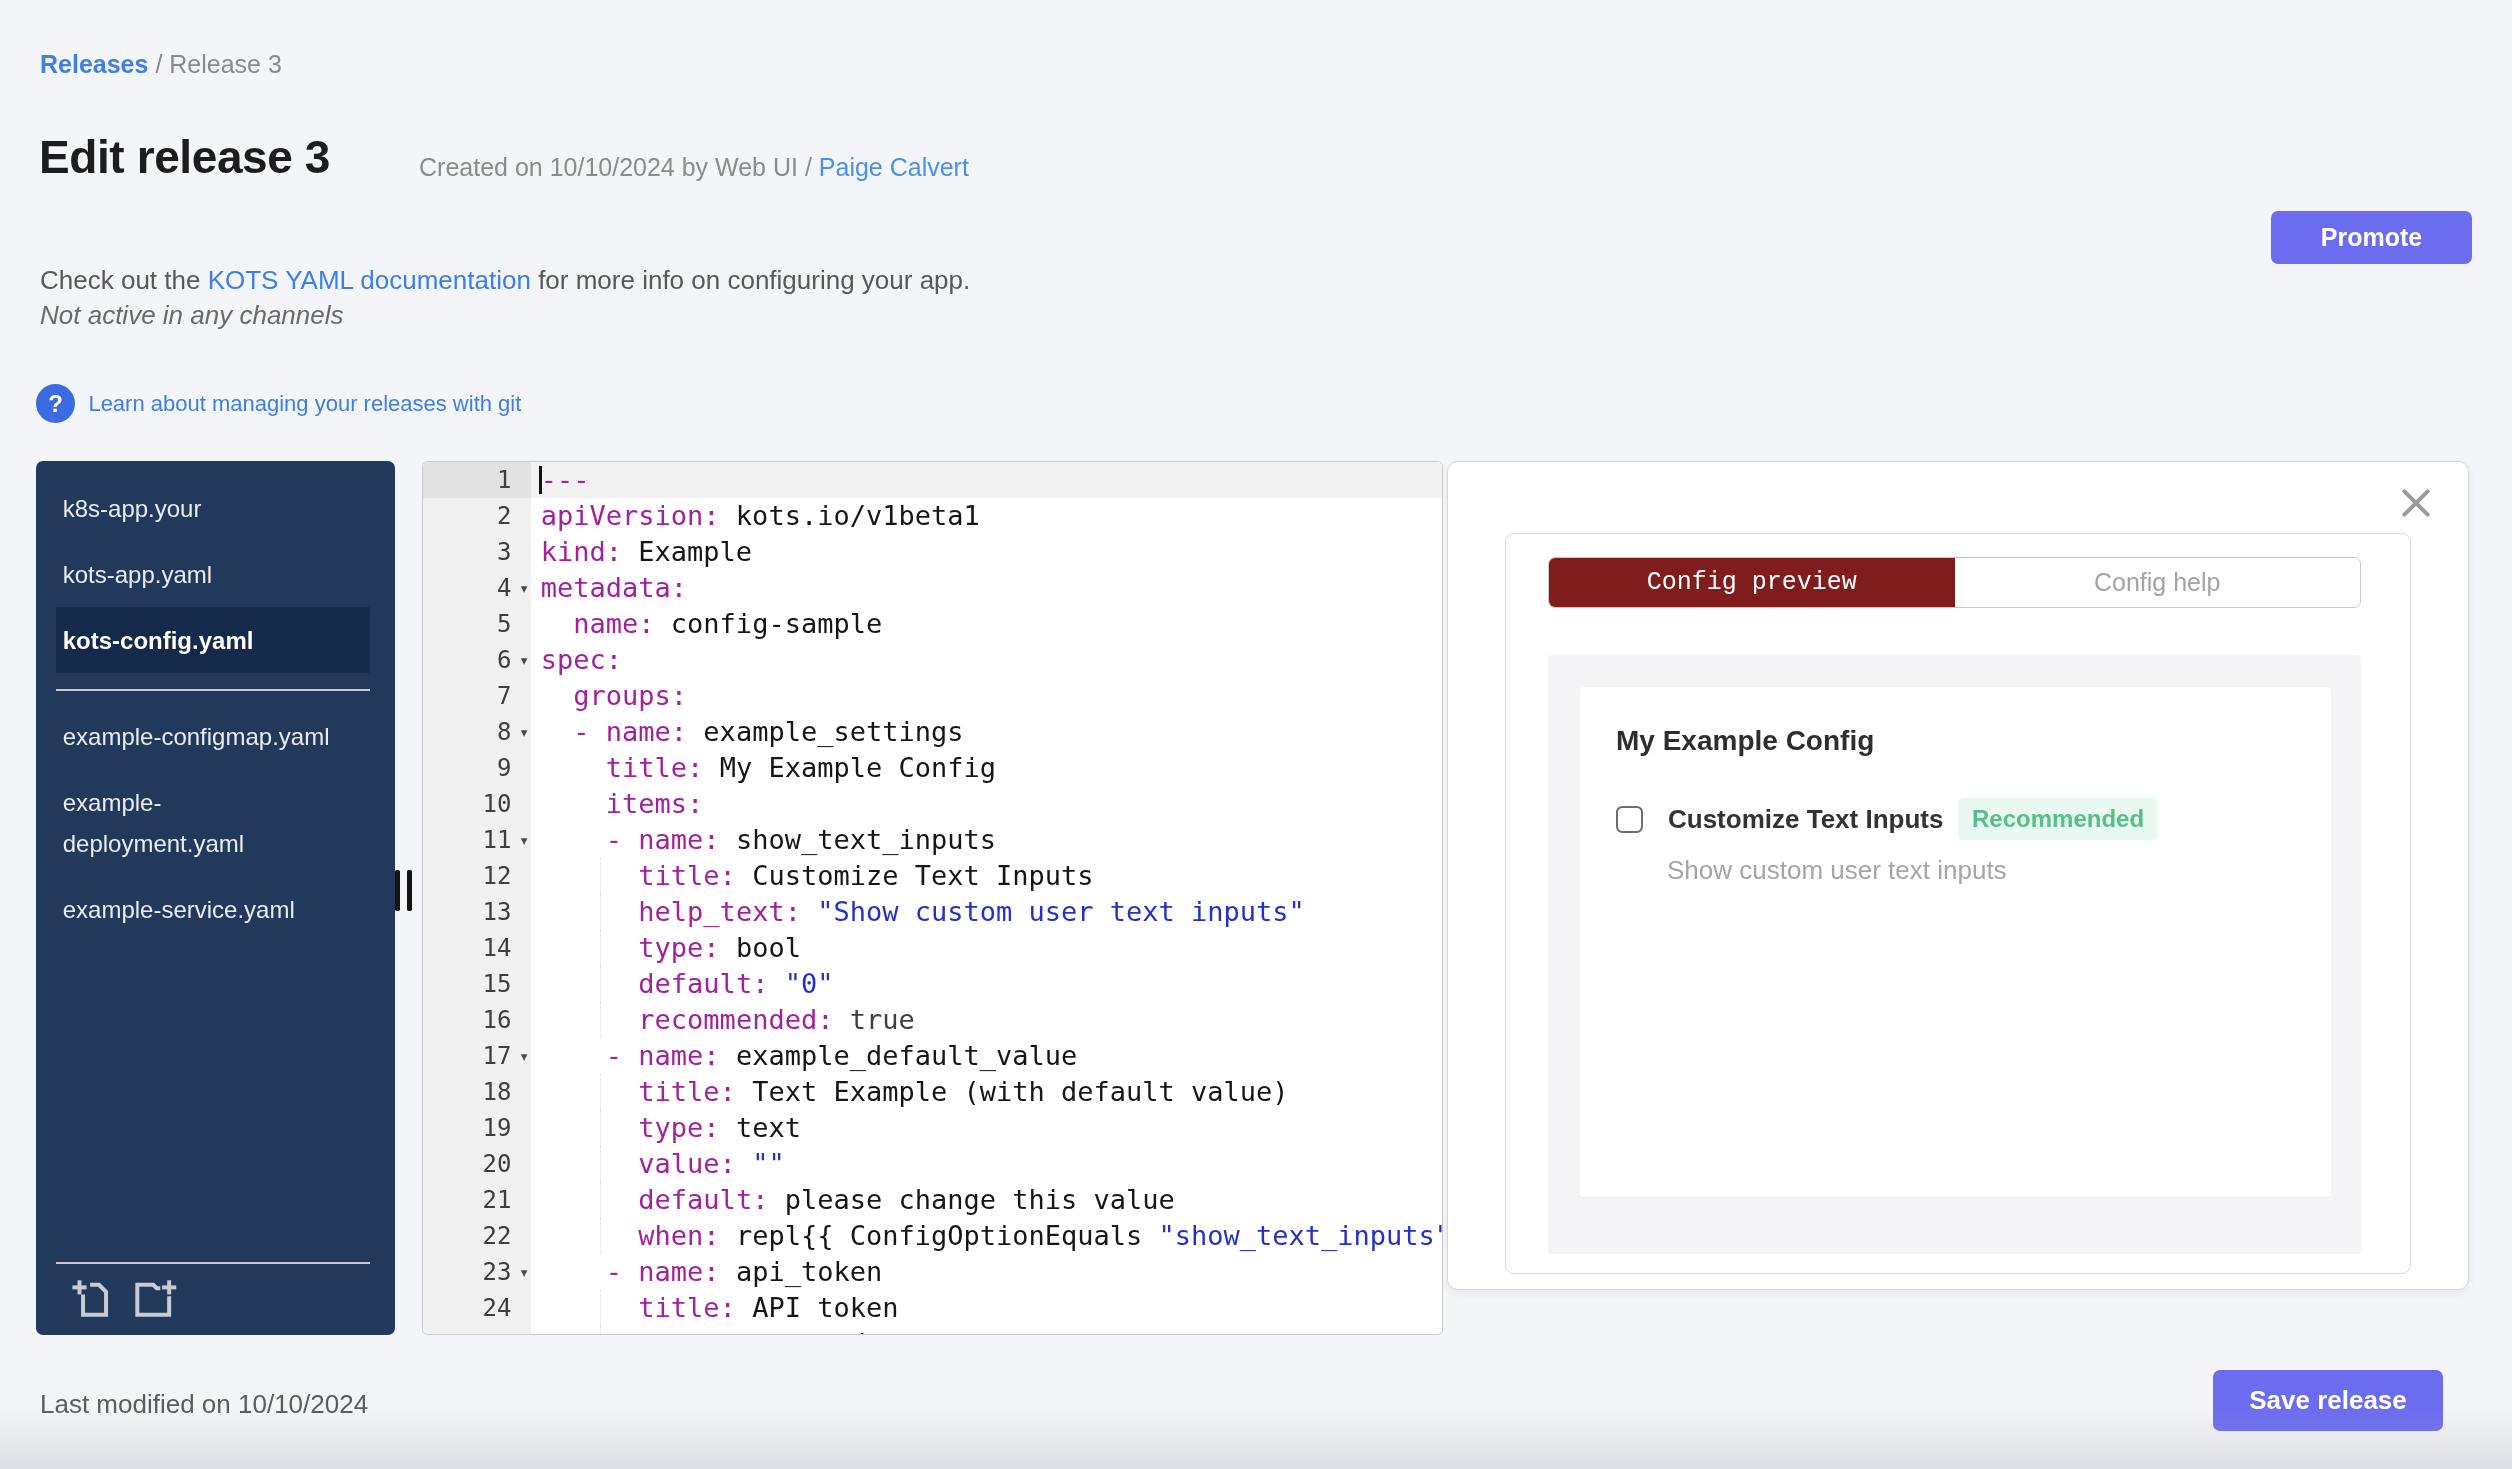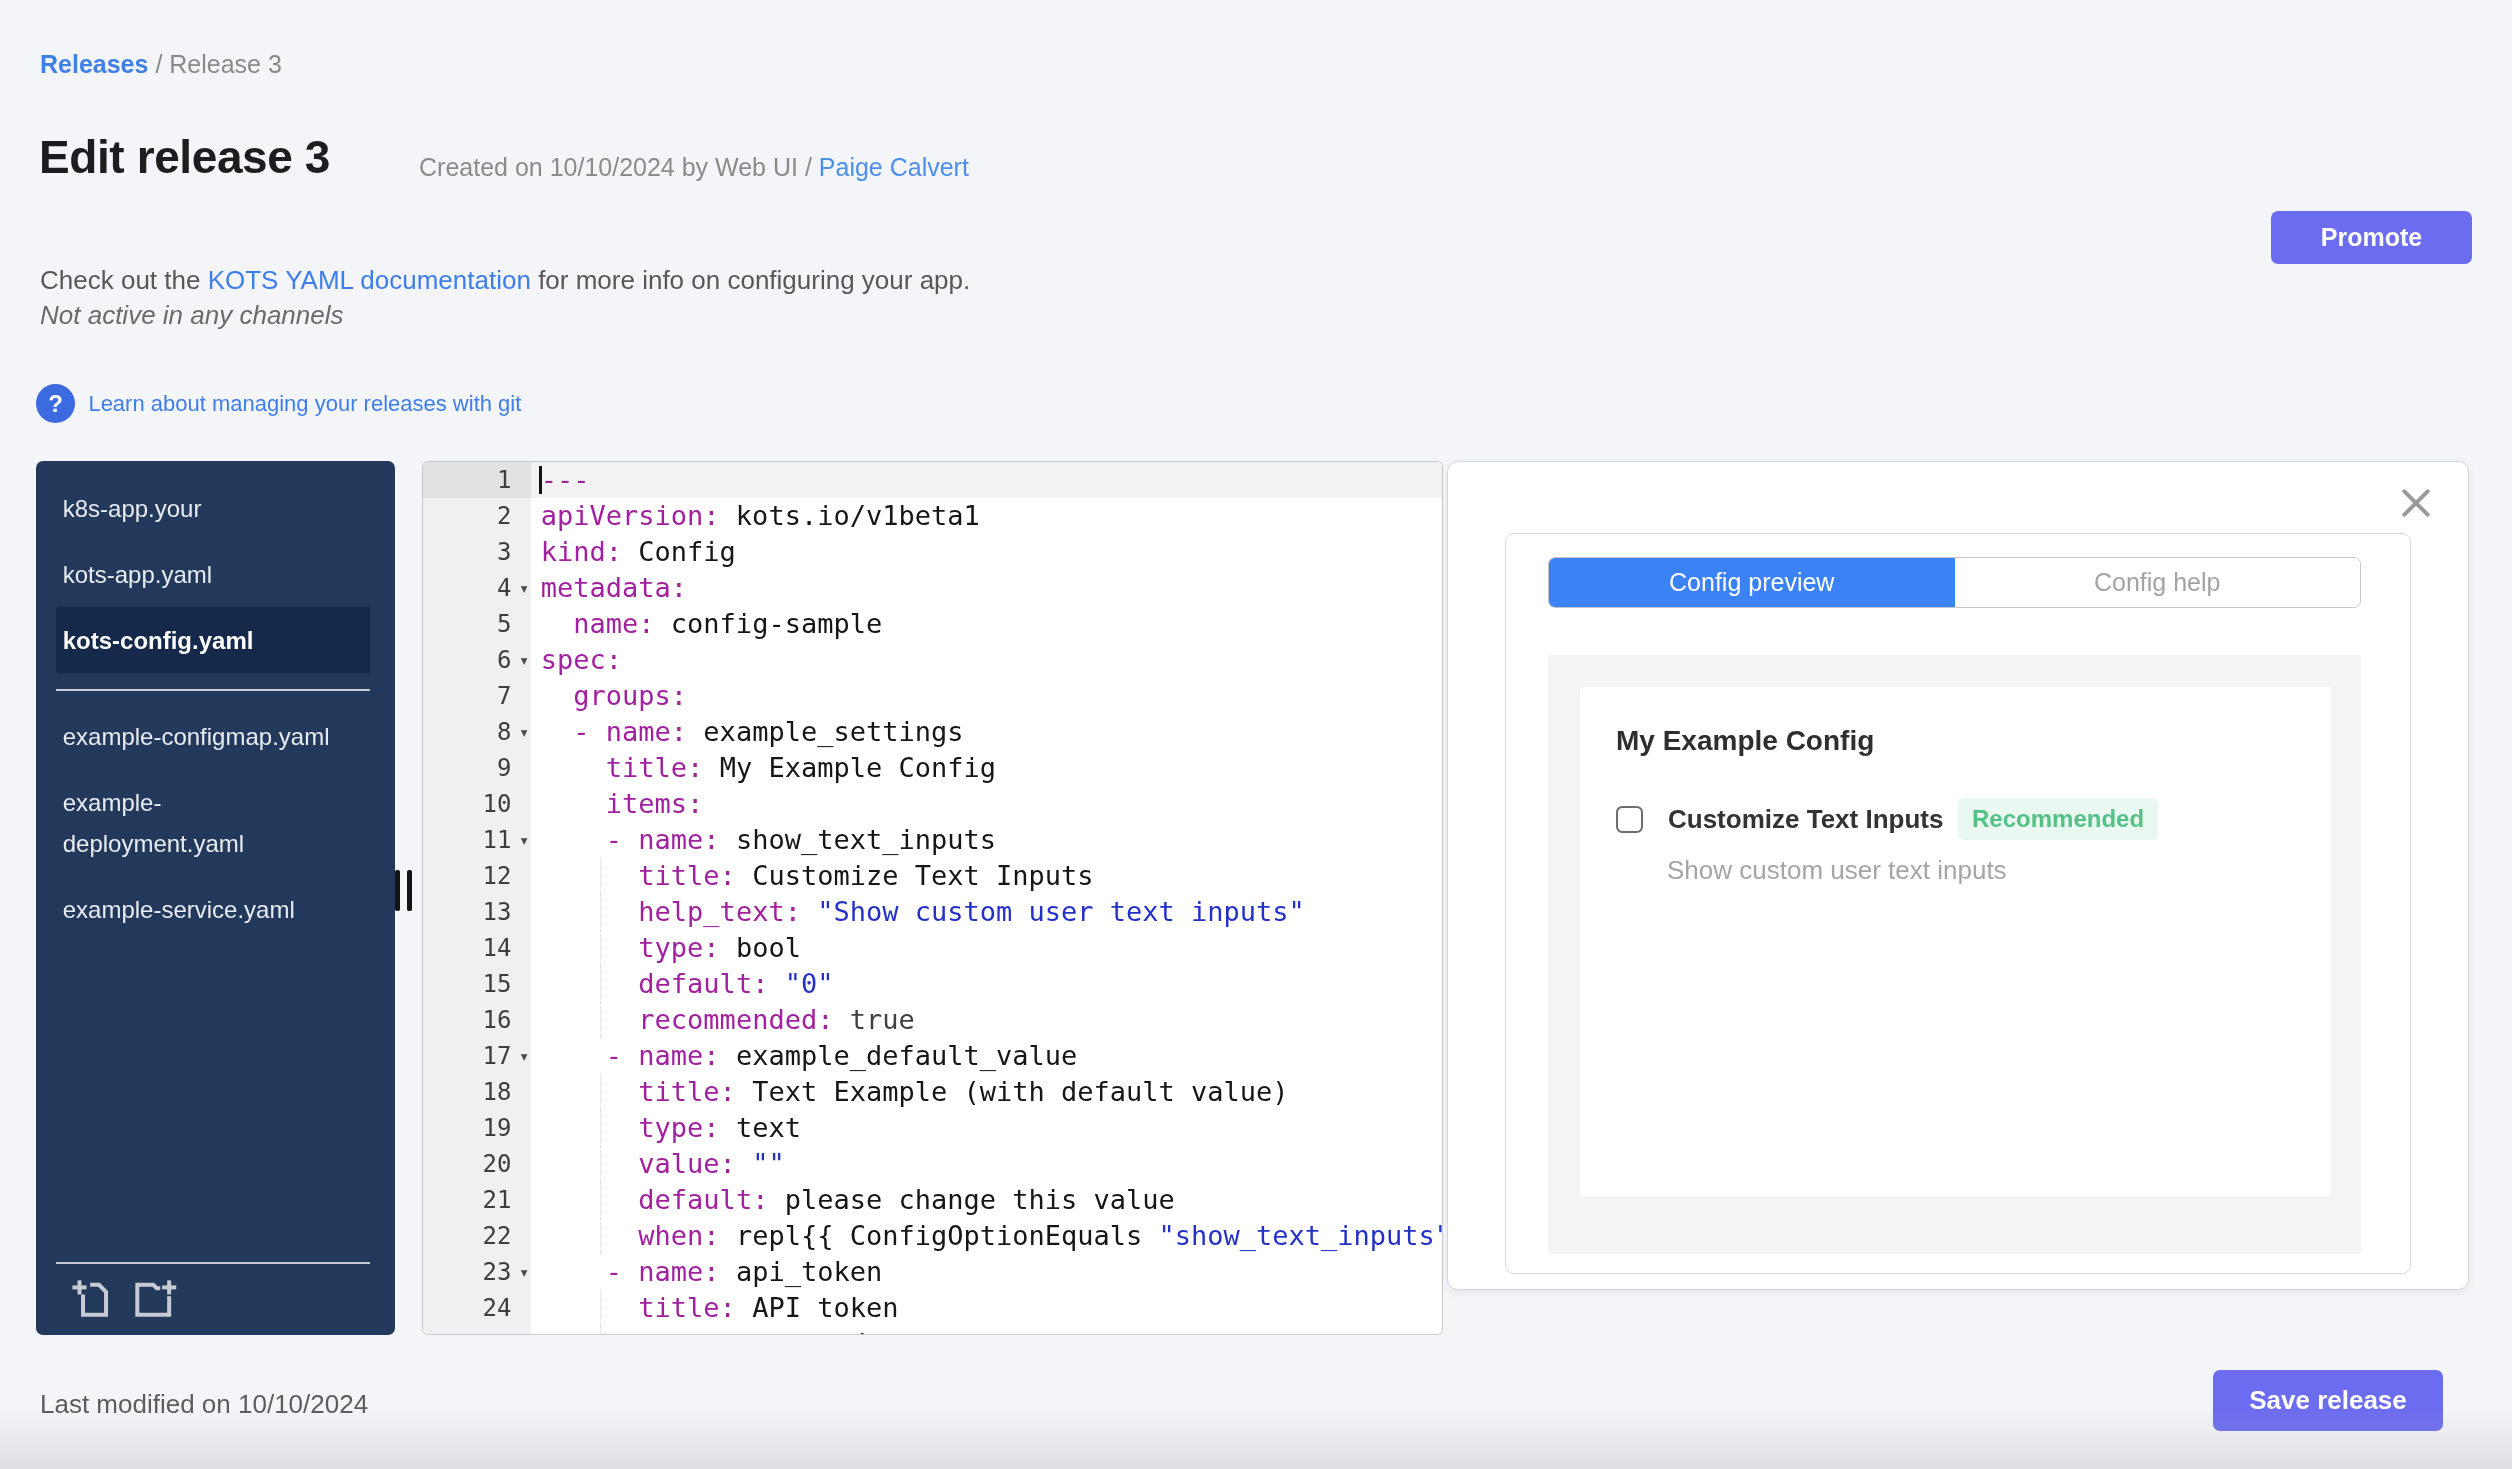--- a/index.html
+++ b/index.html
@@ -74,21 +74,21 @@
   .config-panel { left:1447px; top:461px; width:1022px; height:829px; background:#fff;
                   border:1.8px solid #d6d6d9; border-radius:10.7px; box-shadow:0 2.7px 9px rgba(0,0,0,0.06); }
   .close-x { position:absolute; top:23px; right:34px; width:36px; height:36px; cursor:pointer;
              display:flex; align-items:center; justify-content:center; }
   .panel-card { position:absolute; left:57px; top:71px; width:906px; height:741px;
                 border:1.8px solid #dadadc; border-radius:9px; background:#fff; }
   .tab-bar { position:absolute; left:42px; top:23px; width:813px; height:51px;
              border:1.8px solid #c6c6c6; border-radius:7.1px; display:flex; overflow:hidden; }
   .tab { flex:1; display:flex; align-items:center; justify-content:center; font-size:25px;
          color:#a3a3a3; background:#fff; cursor:pointer; }
-  .tab.active { background:#3b82f6; color:#fff; }
+  .tab.active { background:#7f1d1d; color:#fff;font-family:Liberation Mono, monospace; }
   .preview-area { position:absolute; left:42px; top:121px; width:813px; height:599px;
                   background:#f4f4f7; border-radius:3.6px; }
   .preview-card { position:absolute; left:32px; top:32px; width:751px; height:510px;
                   background:#fff; border-radius:3.6px; box-shadow:0 0.9px 1.8px rgba(0,0,0,0.03); }
   .group-title { position:absolute; left:36px; top:38px; font-size:28px; font-weight:bold; color:#2e2e2e; }
   .cfg-item-row { position:absolute; left:36px; top:111px; display:flex; align-items:center; }
   .checkbox { width:27px; height:27px; border:2.7px solid #6e6e6e; border-radius:6.2px; background:#fff; cursor:pointer; }
   .cfg-label { margin-left:25px; font-size:26px; font-weight:bold; color:#333; }
   .badge { margin-left:14.3px; background:#e9f8f0; color:#54c186; font-size:24px; font-weight:bold;
            padding:7.1px 14.3px; border-radius:5.3px; }
@@ -149,21 +149,21 @@
         <line x1="44" y1="6" x2="44" y2="22"></line>
       </svg>
     </span>
   </div>
 </div>
 
 <div class="abs editor">
   <div id="code-lines">
       <div class="code-row active"><div class="gutter-cell"><span class="gutter-num">1</span></div><span class="text-cursor"></span><div class="code-cell"><span class="tok-k">---</span></div></div>
       <div class="code-row"><div class="gutter-cell"><span class="gutter-num">2</span></div><div class="code-cell"><span class="tok-k">apiVersion:</span><span class="tok-p"> kots.io/v1beta1</span></div></div>
-      <div class="code-row"><div class="gutter-cell"><span class="gutter-num">3</span></div><div class="code-cell"><span class="tok-k">kind:</span><span class="tok-p"> Config</span></div></div>
+      <div class="code-row"><div class="gutter-cell"><span class="gutter-num">3</span></div><div class="code-cell"><span class="tok-k">kind:</span><span class="tok-p"> Example</span></div></div>
       <div class="code-row"><div class="gutter-cell"><span class="gutter-num">4</span><span class="fold-arrow">▾</span></div><div class="code-cell"><span class="tok-k">metadata:</span></div></div>
       <div class="code-row"><div class="gutter-cell"><span class="gutter-num">5</span></div><div class="code-cell"><span class="tok-p">  </span><span class="tok-k">name:</span><span class="tok-p"> config-sample</span></div></div>
       <div class="code-row"><div class="gutter-cell"><span class="gutter-num">6</span><span class="fold-arrow">▾</span></div><div class="code-cell"><span class="tok-k">spec:</span></div></div>
       <div class="code-row"><div class="gutter-cell"><span class="gutter-num">7</span></div><div class="code-cell"><span class="tok-p">  </span><span class="tok-k">groups:</span></div></div>
       <div class="code-row"><div class="gutter-cell"><span class="gutter-num">8</span><span class="fold-arrow">▾</span></div><div class="code-cell"><span class="tok-p">  </span><span class="tok-k">- name:</span><span class="tok-p"> example_settings</span></div></div>
       <div class="code-row"><div class="gutter-cell"><span class="gutter-num">9</span></div><div class="code-cell"><span class="tok-p">    </span><span class="tok-k">title:</span><span class="tok-p"> My Example Config</span></div></div>
       <div class="code-row"><div class="gutter-cell"><span class="gutter-num">10</span></div><div class="code-cell"><span class="tok-p">    </span><span class="tok-k">items:</span></div></div>
       <div class="code-row"><div class="gutter-cell"><span class="gutter-num">11</span><span class="fold-arrow">▾</span></div><div class="code-cell"><span class="tok-p">    </span><span class="tok-k">- name:</span><span class="tok-p"> show_text_inputs</span></div></div>
       <div class="code-row"><div class="gutter-cell"><span class="gutter-num">12</span></div><span class="indent-guide"></span><div class="code-cell"><span class="tok-p">      </span><span class="tok-k">title:</span><span class="tok-p"> Customize Text Inputs</span></div></div>
       <div class="code-row"><div class="gutter-cell"><span class="gutter-num">13</span></div><span class="indent-guide"></span><div class="code-cell"><span class="tok-p">      </span><span class="tok-k">help_text:</span><span class="tok-p"> </span><span class="tok-s">"Show custom user text inputs"</span></div></div>

